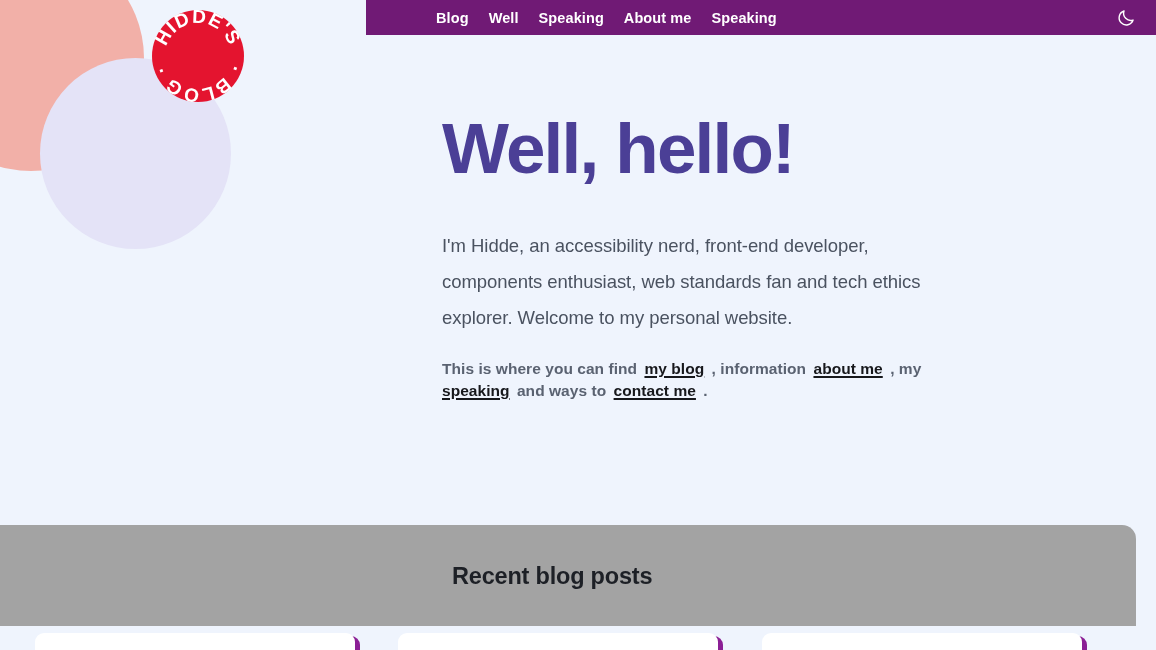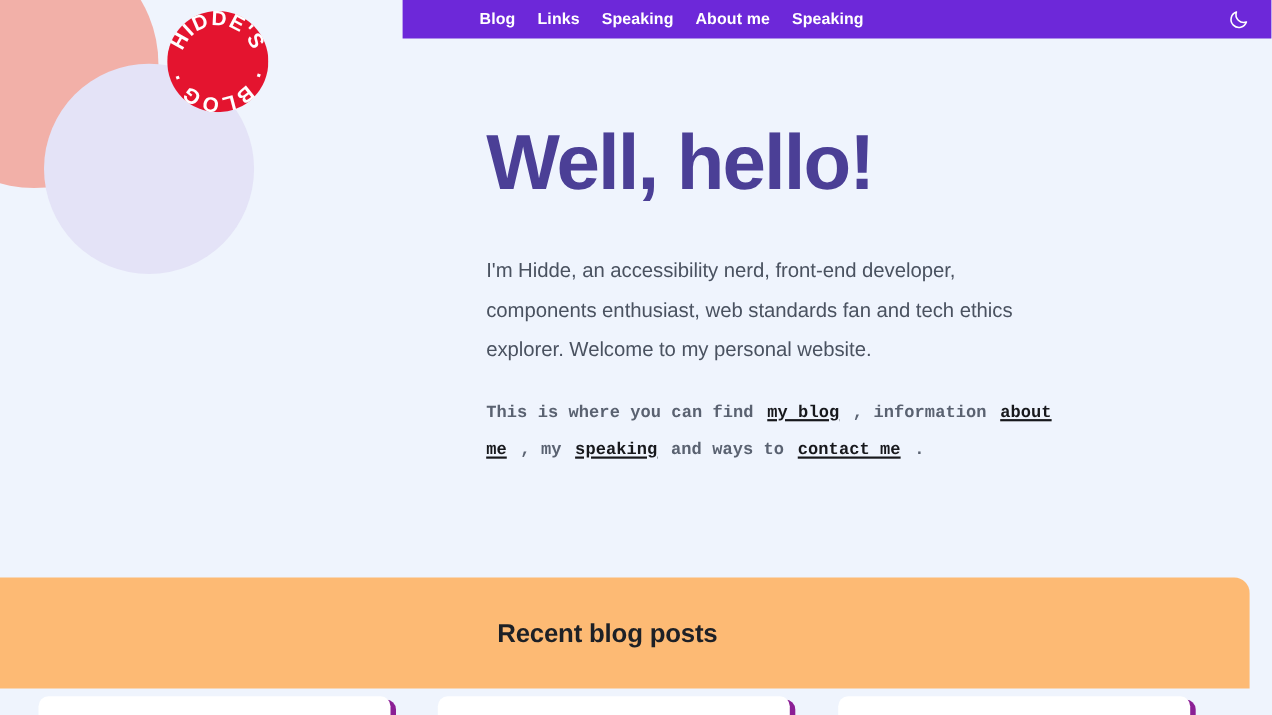--- a/index.html
+++ b/index.html
@@ -55,21 +55,21 @@
   }
   .logo svg { display: block; width: 92px; height: 92px; }
 
   
   .navbar {
     position: absolute;
     left: 366px;
     top: 0;
     width: 790px;
     height: 35px;
-    background: #6d28d9;
+    background: #701a75;
     display: flex;
     align-items: center;
     z-index: 5;
   }
   .nav-items {
     display: flex;
     align-items: center;
     list-style: none;
     margin-left: 60px;
   }
@@ -126,43 +126,42 @@
     line-height: 36px;
     color: #4a5260;
     width: 522px;
     margin-bottom: 22px;
     letter-spacing: -0.05px;
     margin-top: 44px;
   }
   .hero-links {
     font-size: 15.5px;
     font-weight: bold;
-    line-height: 34px;
+    line-height: 22px;
     color: #5a6271;
     width: 520px;
     letter-spacing: 0.05px;
-    font-family: Liberation Mono, monospace;
   }
   .hero-links a {
     color: #17181c;
     text-decoration: underline;
     text-underline-offset: 2px;
     text-decoration-thickness: 2px;
     font-weight: bold;
   }
   .sp { padding: 0 1.5px; }
 
   
   .posts-section {
     position: absolute;
     left: 0;
     top: 525px;
     width: 1136px;
     height: 101px;
-    background: #fdba74;
+    background: #a3a3a3;
     border-top-right-radius: 14px;
     z-index: 3;
   }
   .posts-title {
     position: absolute;
     left: 452px;
     top: 38px;
     font-size: 23.5px;
     font-weight: bold;
     color: #1d2026;
@@ -213,21 +212,21 @@
     </text>
   </svg>
 </a>
 
 <nav class="navbar">
   <ul class="nav-items">
     <li>
       <a class="nav-item" href="#">Blog</a>
     </li>
     <li>
-      <a class="nav-item" href="#">Links</a>
+      <a class="nav-item" href="#">Well</a>
     </li>
     <li>
       <a class="nav-item" href="#">Speaking</a>
     </li>
     <li>
       <a class="nav-item" href="#">About me</a>
     </li>
     <li>
       <a class="nav-item" href="#">Speaking</a>
     </li>

